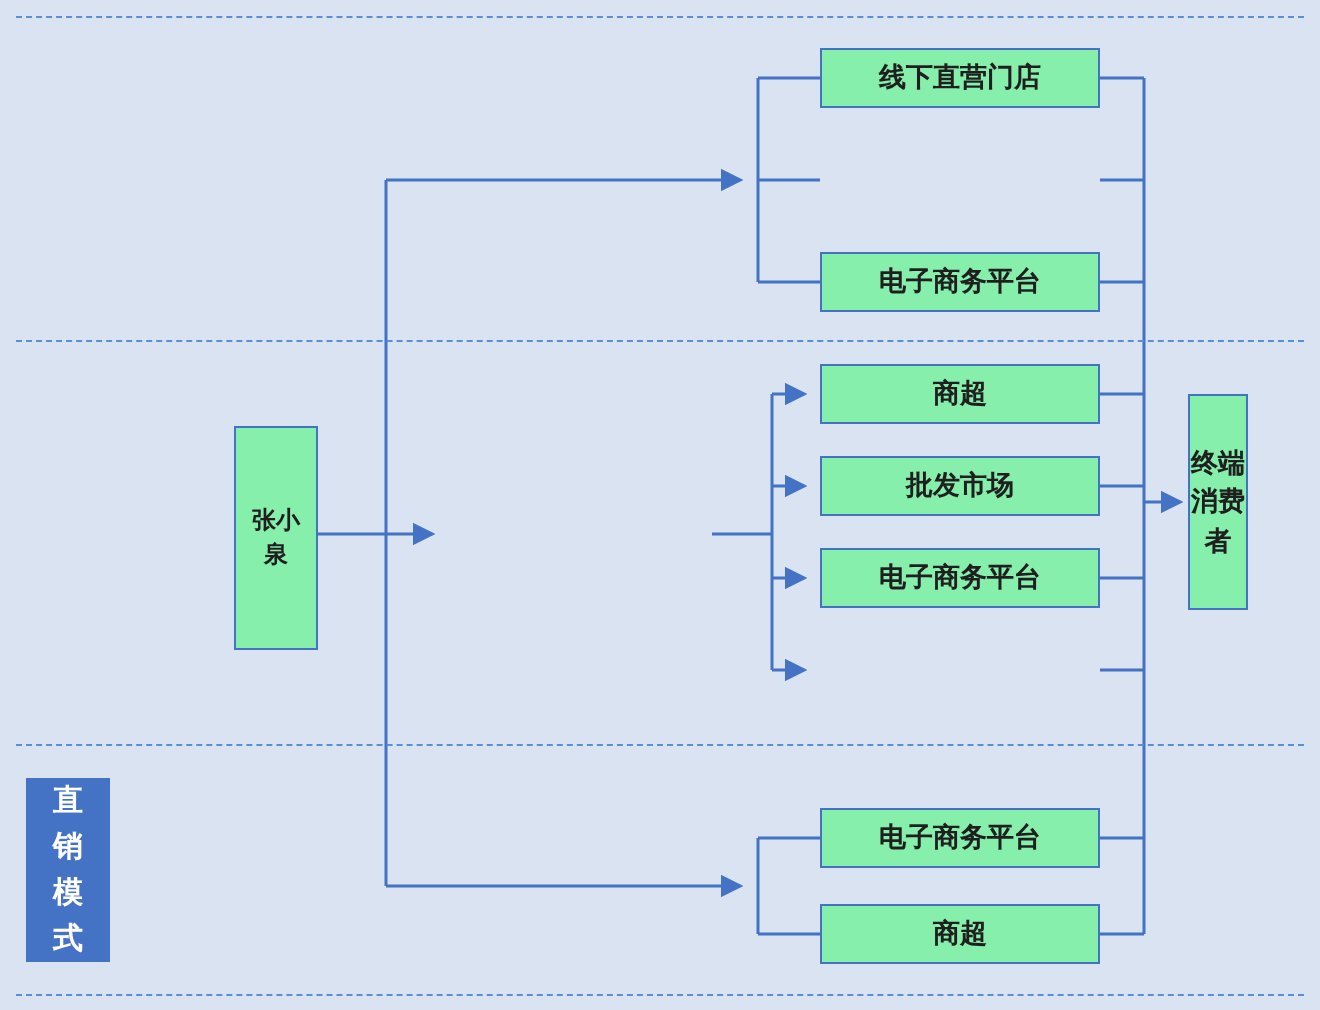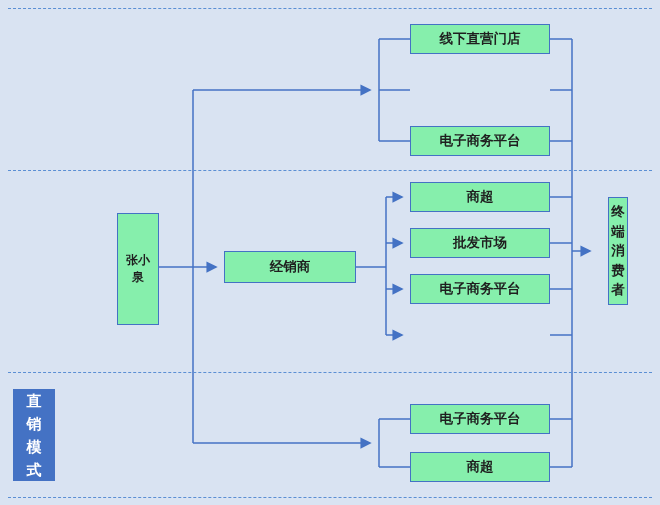--- a/index.html
+++ b/index.html
@@ -88,23 +88,20 @@
   <div class="sep" style="top:497px"></div>
 
   <div class="cat" style="left:13px;top:389px;width:42px;height:92px">
     <span class="vt1">直销模式</span>
   </div>
 
   <div class="box" style="left:117px;top:213px;width:42px;height:112px;font-size:12px">
     <span class="vt2">张小泉</span>
   </div>
 
-  <div class="box" style="left:224px;top:251px;width:132px;height:32px">
-    <span>经销商</span>
-  </div>
 
   <div class="box" style="left:410px;top:24px;width:140px;height:30px">
     <span>线下直营门店</span>
   </div>
   <div class="box" style="left:410px;top:126px;width:140px;height:30px">
     <span>电子商务平台</span>
   </div>
 
   <div class="box" style="left:410px;top:182px;width:140px;height:30px">
     <span>商超</span>
@@ -116,17 +113,17 @@
     <span>电子商务平台</span>
   </div>
 
   <div class="box" style="left:410px;top:404px;width:140px;height:30px">
     <span>电子商务平台</span>
   </div>
   <div class="box" style="left:410px;top:452px;width:140px;height:30px">
     <span>商超</span>
   </div>
 
-  <div class="box" style="left:608px;top:197px;width:20px;height:108px;font-size:13.5px">
+  <div class="box" style="left:594px;top:197px;width:30px;height:108px;font-size:13.5px">
     <span class="vt2">终端消费者</span>
   </div>
 
 </div>
 
 </body></html>

